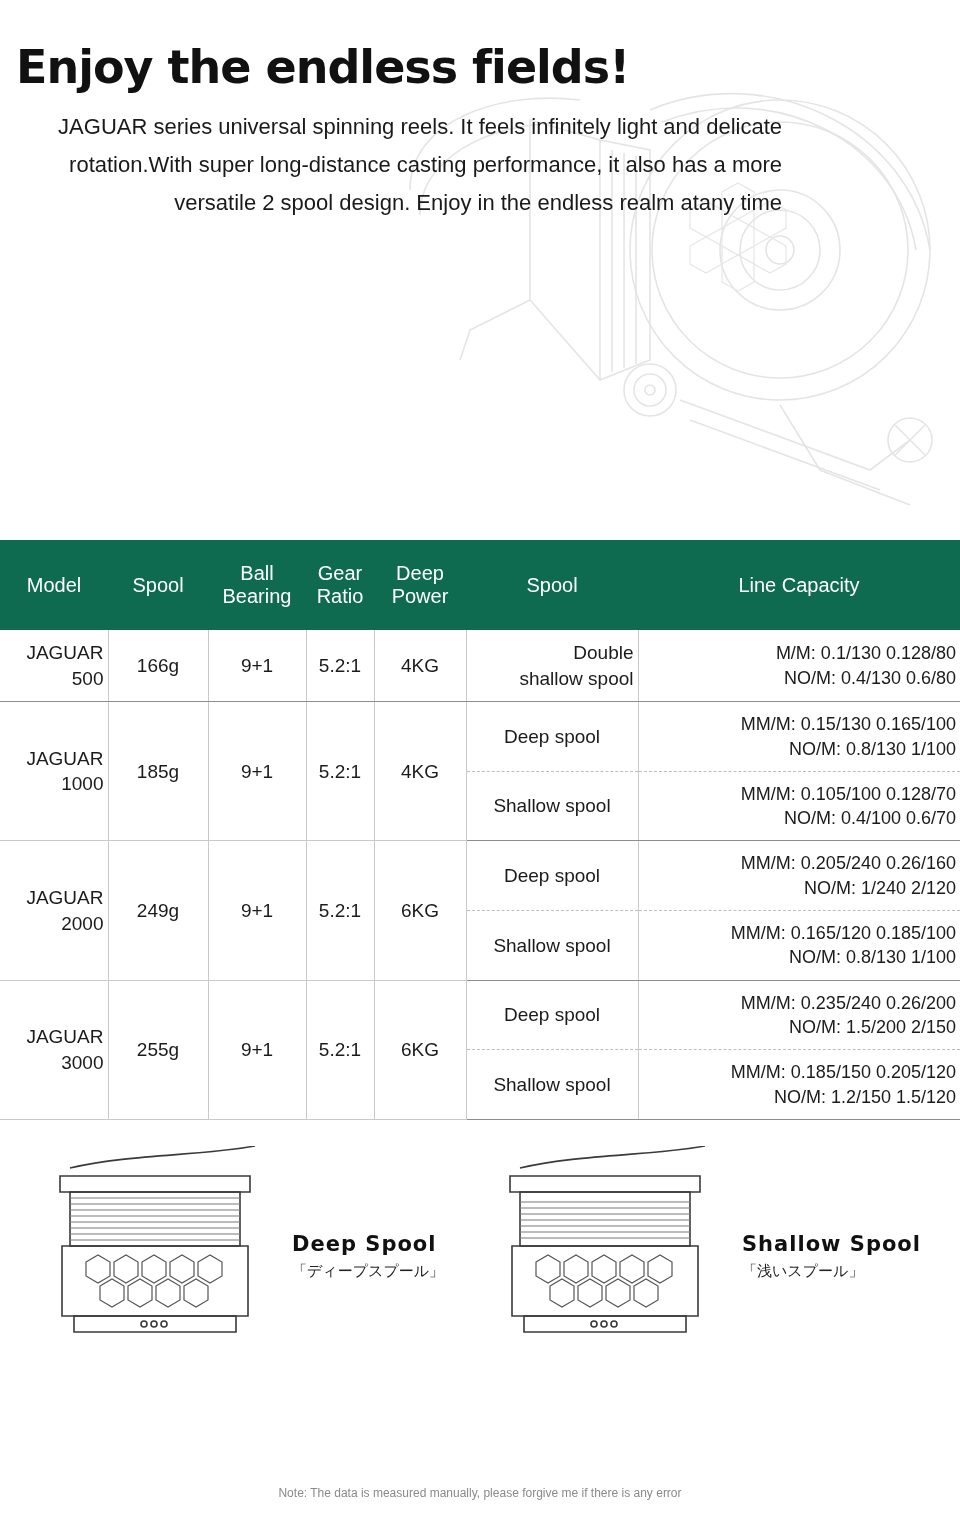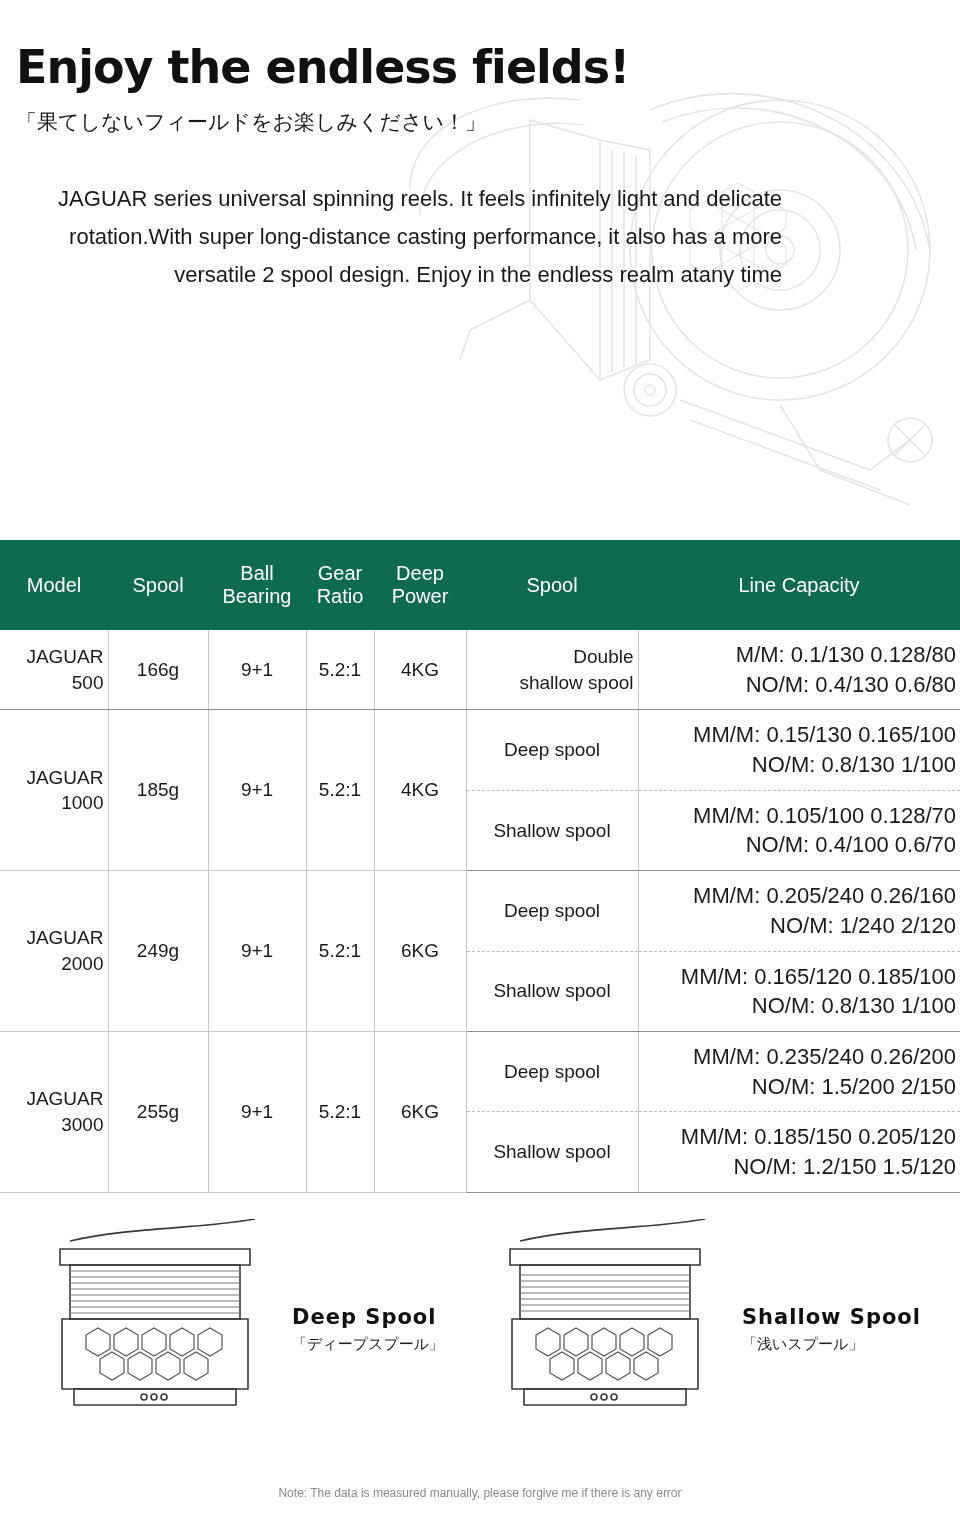--- a/index.html
+++ b/index.html
@@ -90,21 +90,21 @@
     line-height: 1.35;
     border-bottom: 1px solid #c9c9c9;
     border-right: 1px solid #c9c9c9;
   }
   .spec-table td.last-col { border-right: none; }
   .spec-table tr.group-end td { border-bottom: 1px solid #8d8d8d; }
   .spec-table td.dashed-bottom { border-bottom: 1px dashed #bdbdbd; }
   .cell-sub { display: block; text-align: right; }
   .model-cell { font-size: 19px; line-height: 1.3; }
   .spool-cell { font-size: 19px; }
-  .cap-cell { font-size: 22px; line-height: 1.45; }
+  .cap-cell { font-size: 18px; line-height: 1.45; }
 
   col.c-model { width: 108px; }
   col.c-weight { width: 100px; }
   col.c-ball { width: 98px; }
   col.c-gear { width: 68px; }
   col.c-drag { width: 92px; }
   col.c-spool { width: 172px; }
   col.c-cap { width: 322px; }
 
   
@@ -196,21 +196,20 @@
         <path d="M545 425 L575 455"></path>
         <path d="M575 425 L545 455"></path>
 
         <path d="M430 405 L470 470 L560 505"></path>
         <path d="M180 300 L120 330 L110 360"></path>
       </g>
     </svg>
 
     <div class="hero-text">
       <h1 class="headline">Enjoy the endless fields!</h1>
-      <div class="sub-jp">「果てしないフィールドをお楽しみください！」</div>
       <p class="body-copy">JAGUAR series universal spinning reels. It feels infinitely light and delicate rotation.With super long-distance casting performance, it also has a more versatile 2 spool design. Enjoy in the endless realm atany time</p>
     </div>
   </div>
 
   <table class="spec-table">
     <colgroup>
       <col class="c-model">
         <col class="c-weight">
         <col class="c-ball">
         <col class="c-gear">

